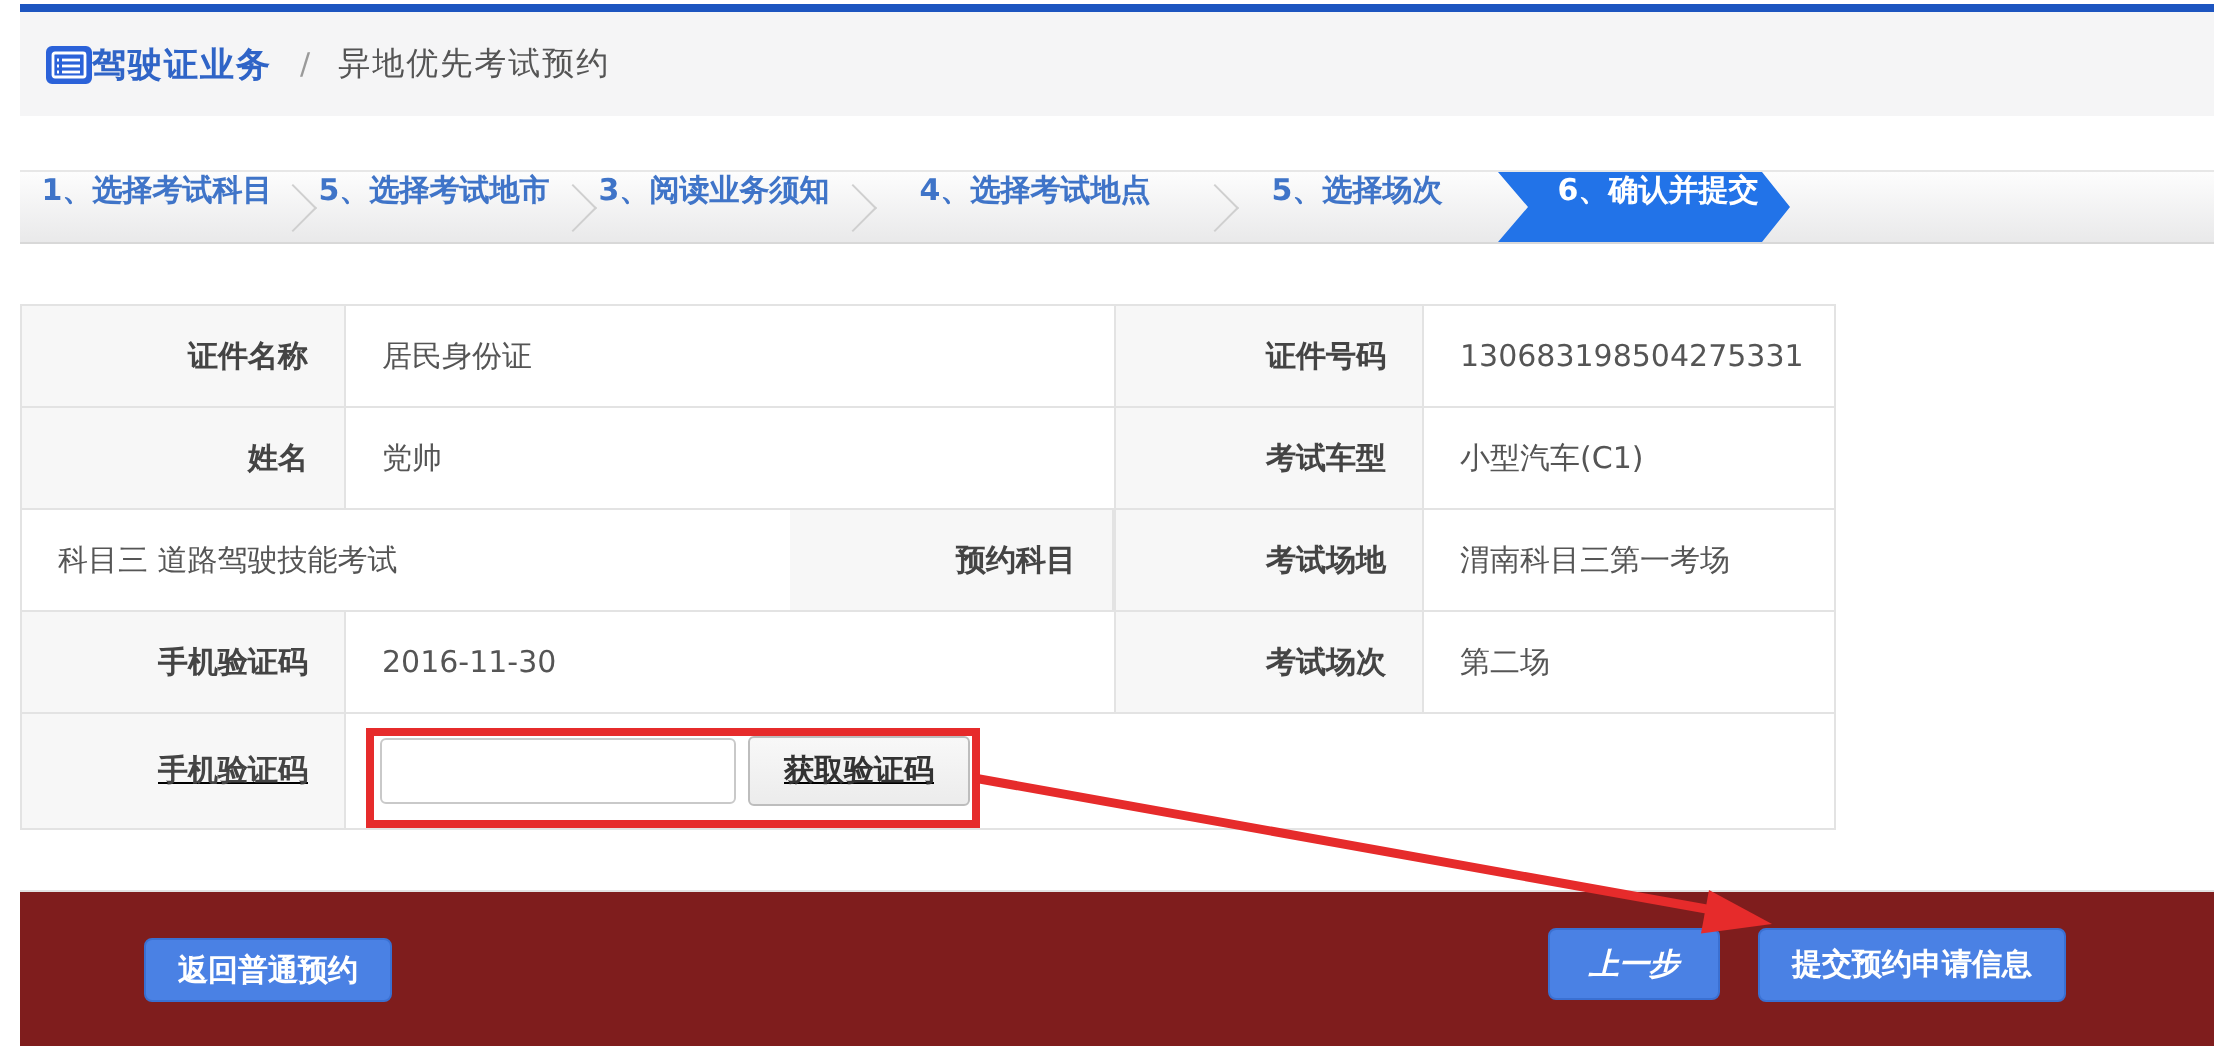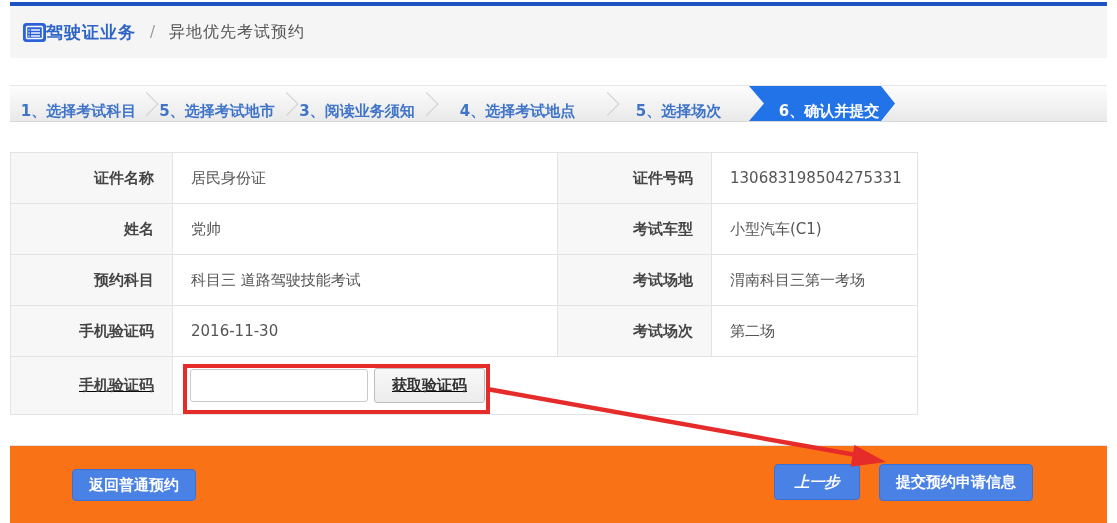--- a/index.html
+++ b/index.html
@@ -14,21 +14,21 @@
     display:flex;align-items:center;padding-left:13px;box-sizing:border-box;}
   .header .list-ic{flex:0 0 auto;display:block;}
   .header .title{color:#2f64c7;font-size:17px;font-weight:bold;letter-spacing:1px;}
   .header .crumb-sep{color:#9a9a9a;font-size:15px;margin:0 14px;}
   .header .subtitle{color:#555;font-size:16px;letter-spacing:1px;}
   
   .stepbar{position:absolute;left:10px;right:10px;top:85px;height:37px;
     background:linear-gradient(#fdfdfd,#e9e9ea);
     border-top:1px solid #e7e7e7;border-bottom:1px solid #d8d8d8;
     display:flex;box-sizing:border-box;}
-  .step{position:relative;display:flex;align-items:flex-end;justify-content:center;
+  .step{position:relative;display:flex;align-items:flex-start;justify-content:center;
     color:#3f74c8;font-size:15px;font-weight:bold;height:100%;box-sizing:border-box;}
   .step .chev{position:absolute;right:-8px;top:50%;width:16px;height:16px;
     border-top:1px solid #cfcfcf;border-right:1px solid #cfcfcf;
     transform:translateY(-50%) rotate(45deg);z-index:2;}
   .step.active{background:#2273e8;color:#ffffff;padding-left:14px;
     clip-path:polygon(0 0,calc(100% - 14px) 0,100% 50%,calc(100% - 14px) 100%,0 100%,15px 50%);}
   .step-fill{flex:1;}
   
   .table{position:absolute;left:10px;top:152px;width:908px;
     border:1px solid #e3e3e3;box-sizing:border-box;background:#fff;}
@@ -42,21 +42,21 @@
   .tvalue{width:384px;padding-left:18px;color:#555;font-size:15px;}
   .tvalue.last{flex:1;}
   
   .code-input{margin-left:17px;width:160px;height:31px;border:1px solid #c9c9c9;
     border-radius:3px;background:#fff;font-size:15px;padding:0 8px;box-sizing:content-box;outline:none;}
   .code-btn{margin-left:6px;height:35px;padding:0 17px;
     background:linear-gradient(#f8f8f8,#ececec);border:1px solid #bdbdbd;border-radius:3px;
     color:#333;font-size:15px;font-weight:bold;font-family:inherit;cursor:pointer;}
   
   .footer{position:absolute;left:10px;right:10px;top:445px;height:78px;
-    background:#f97316;border-top:1px solid #e2e2e2;box-sizing:border-box;}
+    background:#7f1d1d;border-top:1px solid #e2e2e2;box-sizing:border-box;}
   .btn-blue{position:absolute;background:#4a81e4;border:1px solid #3a70d2;border-radius:4px;
     color:#fff;font-size:15px;font-weight:bold;font-family:inherit;cursor:pointer;
     display:flex;align-items:center;justify-content:center;box-sizing:border-box;}
   .btn-back{left:62px;top:23px;width:124px;height:32px;}
   .btn-prev{right:247px;top:18px;width:86px;height:36px;font-style:italic;}
   .btn-submit{right:74px;top:18px;width:154px;height:37px;}
   
   .red-box{position:absolute;left:183px;top:364px;width:299px;height:42px;
     border:4px solid #e62b2b;z-index:5;pointer-events:none;}
   .arrow-svg{position:absolute;left:0;top:0;z-index:6;pointer-events:none;}
@@ -117,22 +117,22 @@
       <div class="tcell tlabel mid">证件号码</div>
       <div class="tcell tvalue last">130683198504275331</div>
     </div>
     <div class="trow">
       <div class="tcell tlabel">姓名</div>
       <div class="tcell tvalue">党帅</div>
       <div class="tcell tlabel mid">考试车型</div>
       <div class="tcell tvalue last">小型汽车(C1)</div>
     </div>
     <div class="trow">
+      <div class="tcell tvalue">科目三 道路驾驶技能考试</div>
       <div class="tcell tlabel">预约科目</div>
-      <div class="tcell tvalue">科目三 道路驾驶技能考试</div>
       <div class="tcell tlabel mid">考试场地</div>
       <div class="tcell tvalue last">渭南科目三第一考场</div>
     </div>
     <div class="trow">
       <div class="tcell tlabel">手机验证码</div>
       <div class="tcell tvalue">2016-11-30</div>
       <div class="tcell tlabel mid">考试场次</div>
       <div class="tcell tvalue last">第二场</div>
     </div>
     <div class="trow tall">

